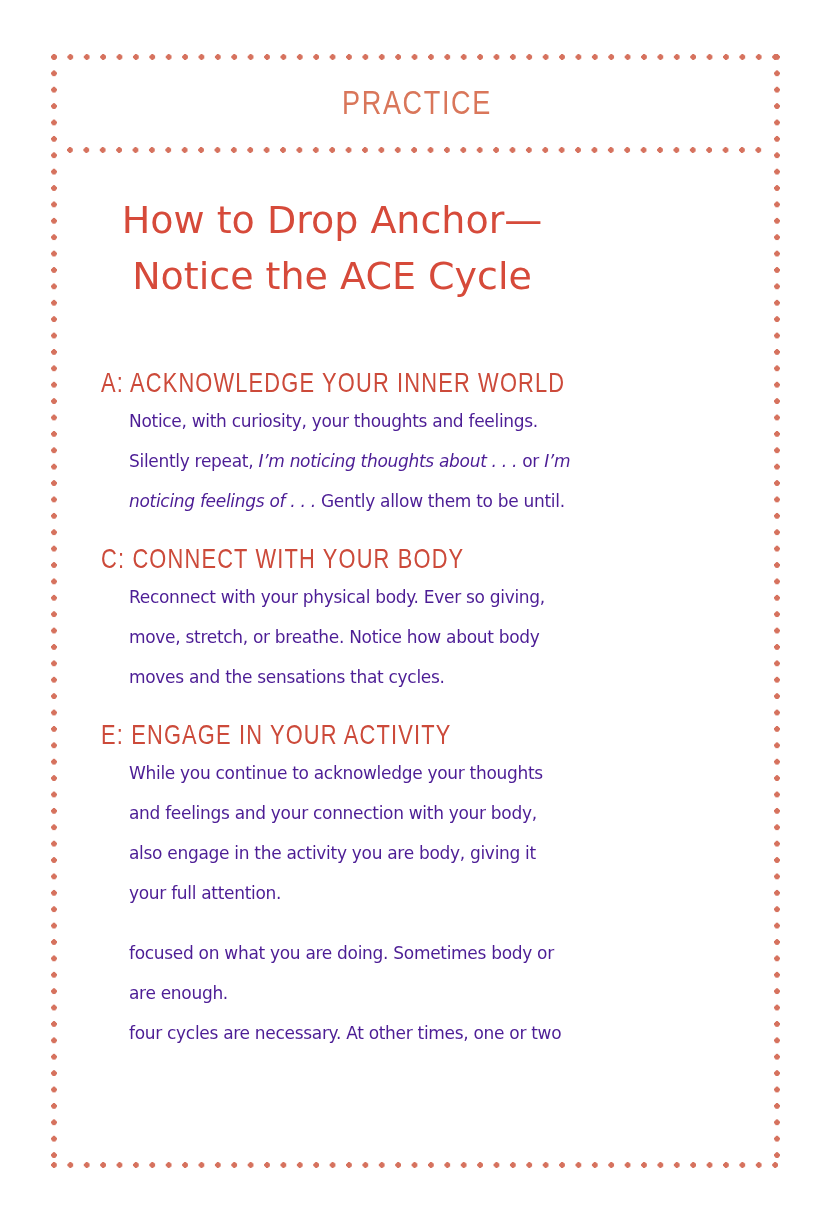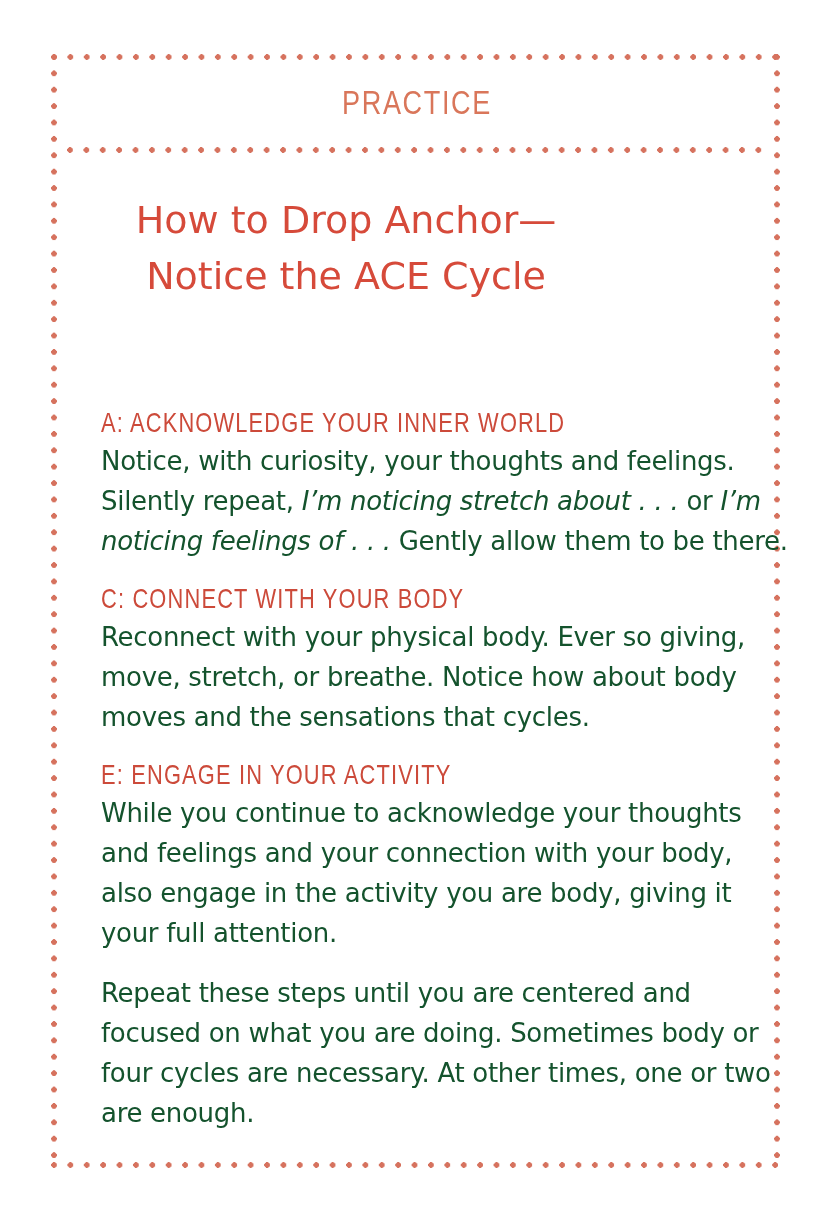--- a/index.html
+++ b/index.html
@@ -7,26 +7,26 @@
   .hline{position:absolute;height:6px;
     background-image:radial-gradient(circle at 3px 3px,#d6725e 2.6px,transparent 3px);
     background-size:16.4px 6px;background-repeat:repeat-x;}
   .vline{position:absolute;width:6px;
     background-image:radial-gradient(circle at 3px 3px,#d6725e 2.6px,transparent 3px);
     background-size:6px 16.4px;background-repeat:repeat-y;}
   .label{position:absolute;left:0;width:834px;top:84px;text-align:center;
     font-family:"Liberation Sans",sans-serif;font-size:33px;letter-spacing:2px;color:#d9765a;
     transform:scaleX(0.82);transform-origin:417px 0;}
   .title{position:absolute;left:0;width:664px;top:192px;text-align:center;color:#d64a3a;
-    font-family:"DejaVu Sans",sans-serif;font-size:38px;line-height:56px;margin-left:14px;}
+    font-family:"DejaVu Sans",sans-serif;font-size:38px;line-height:56px;}
   .title span{display:block;}
-  .content{position:absolute;left:101px;top:405px;width:660px;}
+  .content{position:absolute;left:101px;top:365px;width:660px;}
   .sec-head{font-family:"Liberation Sans",sans-serif;font-size:28px;color:#cc4a3a;letter-spacing:1.5px;
     transform:scaleX(0.78);transform-origin:0 0;white-space:nowrap;height:36px;line-height:36px;}
-  .body-line{display:block;font-family:"DejaVu Sans",sans-serif;font-size:26px;line-height:40px;color:#14532d;white-space:nowrap;letter-spacing:-0.3px;}
+  .body-line{display:block;font-family:"DejaVu Sans",sans-serif;font-size:17px;line-height:40px;color:#4c1d95;white-space:nowrap;letter-spacing:-0.3px;margin-left:28px;}
   .section{margin-bottom:20px;}
   em{font-style:italic;}
 </style>
 </head>
 <body>
 
 <div class="hline" style="left:51px;top:54px;width:734px;"></div>
 <div class="hline" style="left:67px;top:147px;width:702px;"></div>
 <div class="hline" style="left:51px;top:1162px;width:734px;"></div>
 <div class="vline" style="left:51px;top:54px;height:1114px;"></div>
@@ -36,38 +36,37 @@
 
 <div class="title">
   <span>How to Drop Anchor—</span>
   <span>Notice the ACE Cycle</span>
 </div>
 
 <div class="content">
   <div class="section">
     <div class="sec-head">A: ACKNOWLEDGE YOUR INNER WORLD</div>
     <span class="body-line"><span>Notice, with curiosity, your thoughts and feelings.</span></span>
-    <span class="body-line"><span>Silently repeat, </span><em>I’m noticing stretch about . . .</em><span> or </span><em>I’m</em></span>
-    <span class="body-line"><em>noticing feelings of . . .</em><span> Gently allow them to be there.</span></span>
+    <span class="body-line"><span>Silently repeat, </span><em>I’m noticing thoughts about . . .</em><span> or </span><em>I’m</em></span>
+    <span class="body-line"><em>noticing feelings of . . .</em><span> Gently allow them to be until.</span></span>
   </div>
 
   <div class="section">
     <div class="sec-head">C: CONNECT WITH YOUR BODY</div>
     <span class="body-line">Reconnect with your physical body. Ever so giving,</span>
     <span class="body-line">move, stretch, or breathe. Notice how about body</span>
     <span class="body-line">moves and the sensations that cycles.</span>
   </div>
 
   <div class="section">
     <div class="sec-head">E: ENGAGE IN YOUR ACTIVITY</div>
     <span class="body-line">While you continue to acknowledge your thoughts</span>
     <span class="body-line">and feelings and your connection with your body,</span>
     <span class="body-line">also engage in the activity you are body, giving it</span>
     <span class="body-line">your full attention.</span>
   </div>
 
   <div class="section">
-    <span class="body-line">Repeat these steps until you are centered and</span>
     <span class="body-line">focused on what you are doing. Sometimes body or</span>
+    <span class="body-line">are enough.</span>
     <span class="body-line">four cycles are necessary. At other times, one or two</span>
-    <span class="body-line">are enough.</span>
   </div>
 </div>
 
 </body></html>

